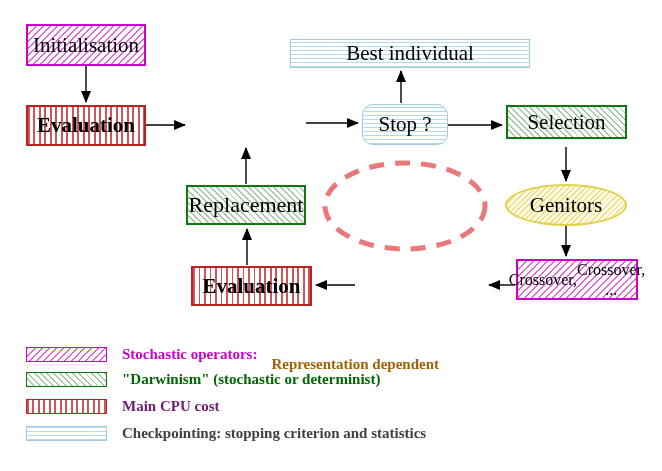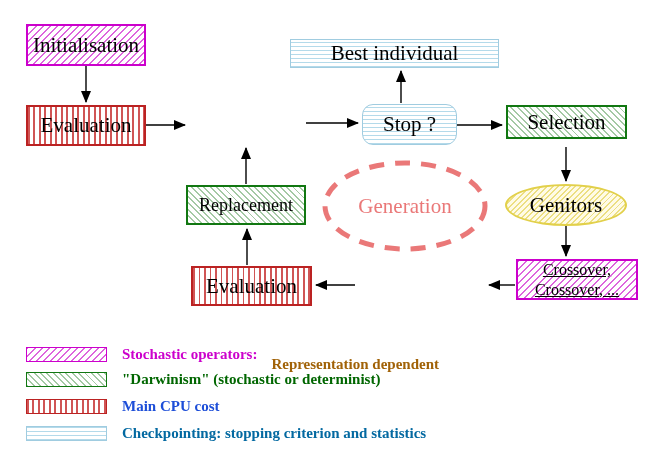--- a/index.html
+++ b/index.html
@@ -18,31 +18,32 @@
     border:2px solid #cc00cc;
     background:repeating-linear-gradient(135deg,#dd66dd 0px,#dd66dd 1.4px,rgba(0,0,0,0) 1.4px,rgba(0,0,0,0) 5px),#fff;
   }
   .green-hatch{
     border:2px solid #117711;
     background:repeating-linear-gradient(45deg,#a4c9a4 0px,#a4c9a4 1.4px,rgba(0,0,0,0) 1.4px,rgba(0,0,0,0) 4.5px),#fff;
   }
   .red-vlines{
     border:2px solid #bb2222;
     background:repeating-linear-gradient(90deg,#d05555 0px,#d05555 1.8px,rgba(0,0,0,0) 1.8px,rgba(0,0,0,0) 5.5px),#fff;
+    font-weight:bold;
   }
   .cyan-hlines{
     border:1.5px solid #a0cce0;
     background:repeating-linear-gradient(0deg,#b4daea 0px,#b4daea 1px,rgba(0,0,0,0) 1px,rgba(0,0,0,0) 4px),#fff;
   }
   .yellow-fill{
     border:2px solid #e2d04a;
     background:repeating-linear-gradient(135deg,#ecdf82 0px,#ecdf82 1.3px,#fffbe6 1.3px,#fffbe6 4px);
   }
-  .two-line{font-size:16px;flex-direction:column;line-height:1.2;text-decoration:underline;}
-  .small-label{font-size:18px;}
+  .two-line{font-size:16px;flex-direction:row;line-height:1.2;}
+  .small-label{font-size:22px;}
   .generation-label{
     position:absolute;left:325px;top:194px;width:160px;text-align:center;
     font-size:21px;color:#ea7878;
   }
   .legend-row{position:absolute;left:26px;display:flex;align-items:center;height:18px;}
   .swatch{box-sizing:border-box;width:81px;height:15px;flex:0 0 81px;}
   .swatch.magenta-hatch,.swatch.green-hatch,.swatch.red-vlines{border-width:1.5px;}
   .legend-text{margin-left:15px;font-size:15px;font-weight:bold;white-space:nowrap;}
   .legend-gap{margin-left:14px;}
 </style>
@@ -68,44 +69,41 @@
     <line x1="515" y1="285" x2="489" y2="285" stroke="#000" stroke-width="1.4" marker-end="url(#ah)"></line>
     <line x1="355" y1="285" x2="316" y2="285" stroke="#000" stroke-width="1.4" marker-end="url(#ah)"></line>
     <line x1="247" y1="265" x2="247" y2="229" stroke="#000" stroke-width="1.4" marker-end="url(#ah)"></line>
     <line x1="246" y1="184" x2="246" y2="148" stroke="#000" stroke-width="1.4" marker-end="url(#ah)"></line>
   </svg>
 
   <div class="node magenta-hatch" style="left:26px;top:24px;width:120px;height:42px">
     <span>Initialisation</span>
   </div>
 
-  <div class="node cyan-hlines" style="left:290px;top:39px;width:209px;height:29px">
+  <div class="node cyan-hlines" style="left:290px;top:39px;width:240px;height:29px">
     <span>Best individual</span>
   </div>
 
   <div class="node red-vlines" style="left:26px;top:105px;width:120px;height:41px">
     <span>Evaluation</span>
   </div>
 
 
-  <div class="node cyan-hlines rounded" style="left:362px;top:104px;width:95px;height:41px">
+  <div class="node cyan-hlines rounded" style="left:362px;top:104px;width:86px;height:41px">
     <span>Stop ?</span>
   </div>
 
   <div class="node green-hatch" style="left:506px;top:105px;width:121px;height:34px">
     <span>Selection</span>
   </div>
 
   <div class="node green-hatch small-label" style="left:186px;top:185px;width:120px;height:40px">
     <span>Replacement</span>
   </div>
 
-  <div class="generation-label">
-    <span>Generation</span>
-  </div>
 
   <div class="node ellipse yellow-fill" style="left:505px;top:184px;width:122px;height:42px">
     <span>Genitors</span>
   </div>
 
   <div class="node red-vlines" style="left:191px;top:266px;width:121px;height:40px">
     <span>Evaluation</span>
   </div>
 
 
@@ -120,21 +118,21 @@
     <span class="legend-text legend-gap" style="color: #a16207; margin-top: 20px;">Representation dependent</span>
   </div>
 
   <div class="legend-row" style="top:370px">
     <div class="swatch green-hatch"></div>
     <span class="legend-text" style="color: rgb(0, 102, 0);">"Darwinism" (stochastic or determinist)</span>
   </div>
 
   <div class="legend-row" style="top:397px">
     <div class="swatch red-vlines"></div>
-    <span class="legend-text" style="color: #1d4ed8;">Main CPU cost</span>
+    <span class="legend-text" style="color: #701a75;">Main CPU cost</span>
   </div>
 
   <div class="legend-row" style="top:424px">
     <div class="swatch cyan-hlines"></div>
-    <span class="legend-text" style="color: #0369a1;">Checkpointing: stopping criterion and statistics</span>
+    <span class="legend-text" style="color: #404040;">Checkpointing: stopping criterion and statistics</span>
   </div>
 
 </div>
 
 </body></html>

